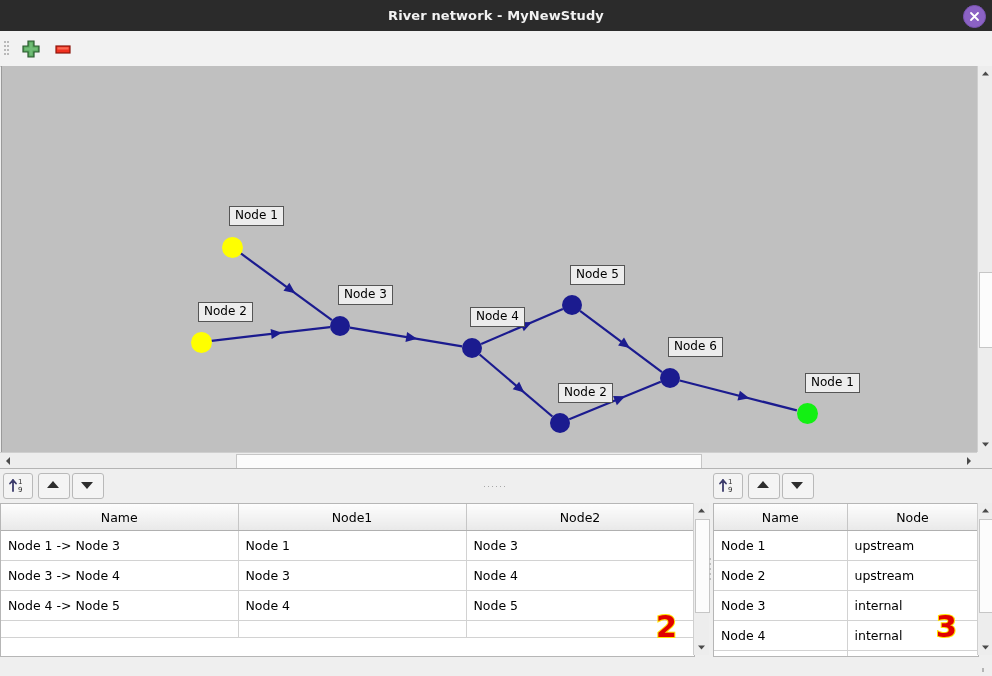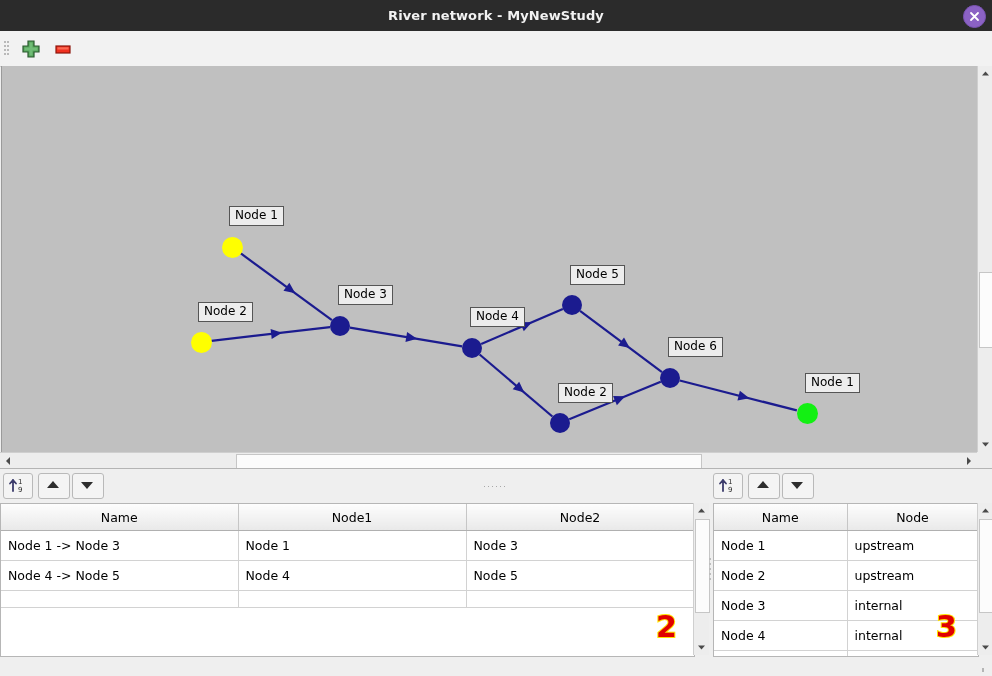--- a/index.html
+++ b/index.html
@@ -271,20 +271,25 @@
             <th>Node2</th>
           </tr>
         </thead>
       <tbody>
           <tr>
             <td>Node 1 -&gt; Node 3</td>
             <td>Node 1</td>
             <td>Node 3</td>
           </tr>
           <tr>
+            <td>Node 3 -&gt; Node 4</td>
+            <td>Node 3</td>
+            <td>Node 4</td>
+          </tr>
+          <tr>
             <td>Node 4 -&gt; Node 5</td>
             <td>Node 4</td>
             <td>Node 5</td>
           </tr>
           <tr class="empty">
             <td>&nbsp;</td>
             <td>&nbsp;</td>
             <td>&nbsp;</td>
           </tr>
         </tbody>

